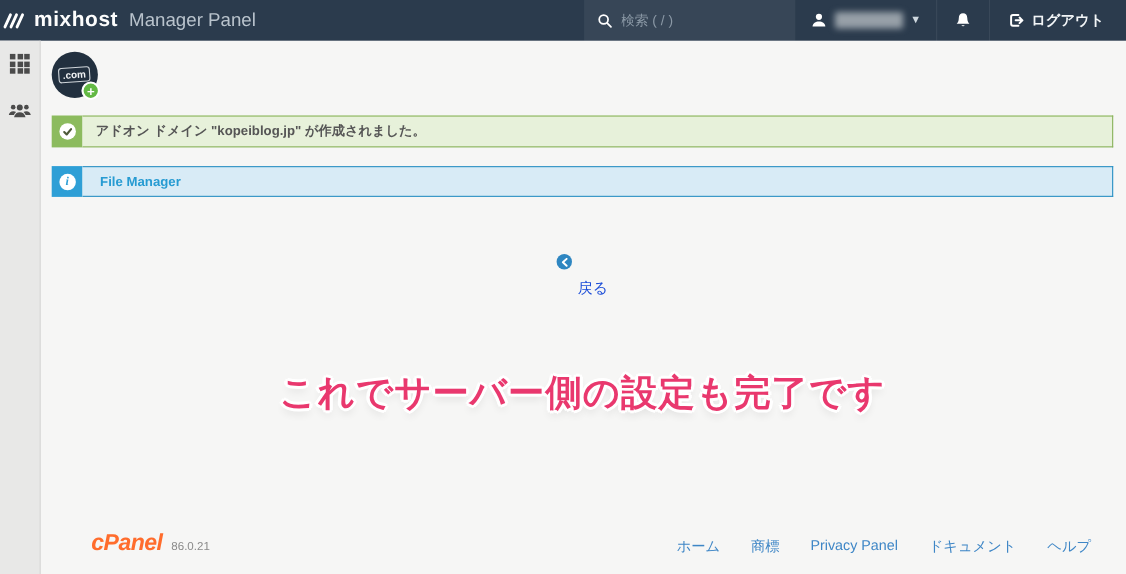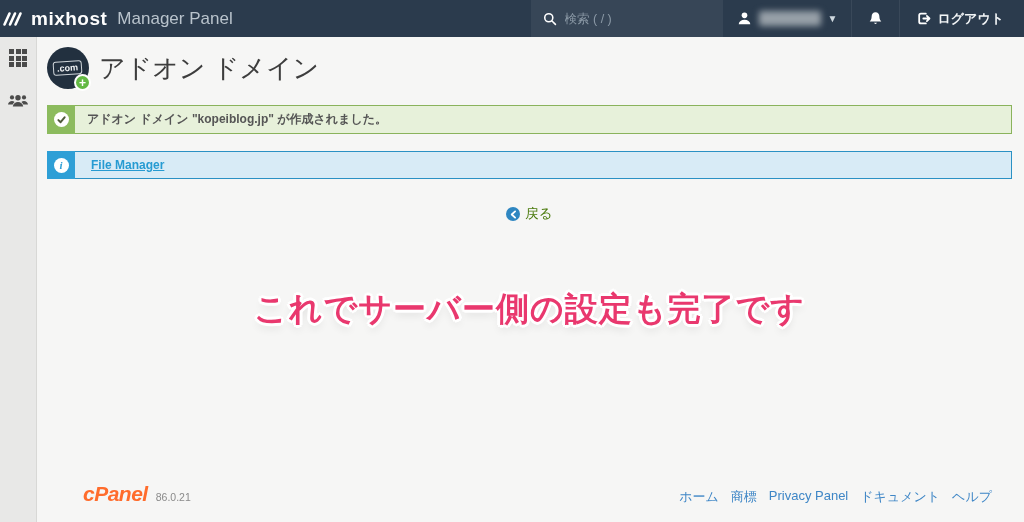--- a/index.html
+++ b/index.html
@@ -53,44 +53,44 @@
   .alert-body { flex:1; display:flex; align-items:center; padding:5px 12px; font-size:12px;
                 font-weight:bold; color:#555; }
   .alert-success .alert-icon-block { background:#8cbb5e; }
   .alert-success .alert-body { background:#e7f1da; border:1px solid #8ab35c; border-left:none; }
   .alert-info .alert-icon-block { background:#2e9fd6; }
   .alert-info .alert-body { background:#d8ebf6; border:1px solid #2b91c4; border-left:none; }
   .circle-ico { width:15px; height:15px; border-radius:50%; background:#fff; display:flex;
                 align-items:center; justify-content:center; }
   .info-i { color:#2e9fd6; font-family:"Liberation Serif",serif; font-style:italic; font-weight:bold;
             font-size:11px; line-height:1; }
-  .fm-link { color:#269bd2; text-decoration:underline; margin-left:4px; cursor:pointer; font-weight:bold; }
+  .fm-link { color:#269bd2; margin-left:4px; cursor:pointer; font-weight:bold; }
 
   
   .back-row { display:flex; justify-content:center; margin-top:26px; }
   .back-link { display:flex; align-items:center; gap:5px; cursor:pointer; text-decoration:none; }
   .back-circle { width:14px; height:14px; border-radius:50%; background:#2e86c1; display:flex;
                  align-items:center; justify-content:center; }
-  .back-label { font-size:13.5px; color:#4d7c0f; font-weight:500; }
+  .back-label { font-size:13.5px; color:#1d4ed8; font-weight:500;margin-top:48px; }
 
   
   .caption-row { display:flex; justify-content:center; margin-top:64px; }
   .caption { font-size:33px; font-weight:800; color:#e9386e; letter-spacing:1px; white-space:nowrap;
              text-shadow:-2px -2px 0 #fff, 2px -2px 0 #fff, -2px 2px 0 #fff, 2px 2px 0 #fff,
                           0 -3px 0 #fff, 0 3px 0 #fff, -3px 0 0 #fff, 3px 0 0 #fff,
                           0 5px 8px rgba(0,0,0,0.12); }
 
   
   .footer { margin-top:auto; display:flex; align-items:flex-end; justify-content:space-between;
             padding:0 8px 6px 36px; }
   .footer-left { display:flex; align-items:baseline; gap:8px; }
   .cpanel-logo { font-size:21px; font-weight:bold; font-style:italic; color:#ff6c2c; letter-spacing:-0.5px;
                  cursor:pointer; }
   .cpanel-version { font-size:10.5px; color:#8a8a8a; }
-  .footer-links { display:flex; gap:12px; padding-right:12px; }
+  .footer-links { display:flex; gap:28px; padding-right:12px; }
   .footer-links a { font-size:13px; color:#3e86c6; text-decoration:none; cursor:pointer; }
 </style>
 </head>
 <body>
 
 <div class="topbar">
   <div class="brand">
     <span style="line-height:0;">
       <svg width="24" height="20" viewBox="0 0 24 20">
         <g stroke="#ffffff" stroke-width="2.6" stroke-linecap="round" fill="none">
@@ -176,21 +176,20 @@
     </div>
   </div>
 
   <div class="main">
 
     <div class="page-head">
       <div class="domain-icon">
         <span class="com-chip">.com</span>
         <span class="plus-badge">+</span>
       </div>
-      <h1 class="page-title">アドオン ドメイン</h1>
     </div>
 
     <div class="alert alert-success">
       <div class="alert-icon-block">
         <span class="circle-ico">
           <svg width="9" height="8" viewBox="0 0 10 9">
             <path d="M1.5 4.6 4 7l4.5-5.5" fill="none" stroke="#4e5a39" stroke-width="2.2" stroke-linecap="round" stroke-linejoin="round"></path>
           </svg>
         </span>
       </div>

